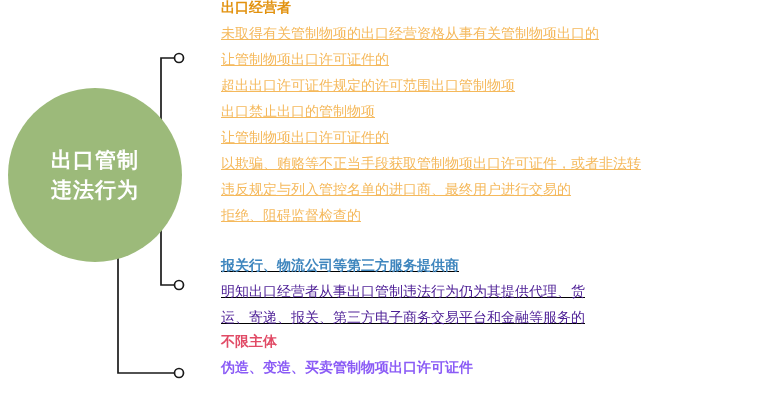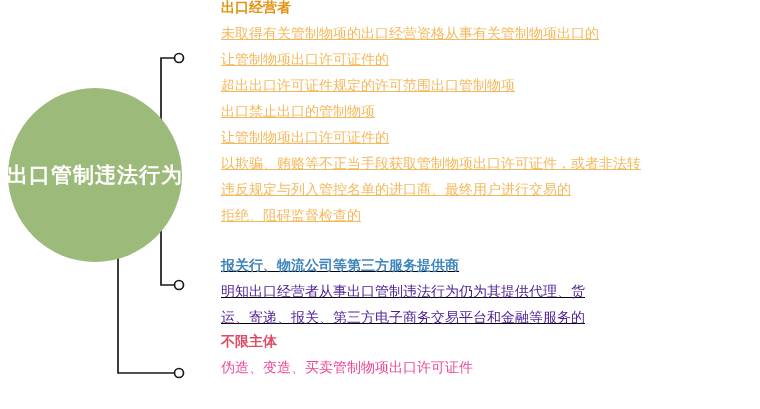--- a/index.html
+++ b/index.html
@@ -23,21 +23,21 @@
   
   #center-node {
     position: absolute;
     left: 8px;
     top: 88px;
     width: 174px;
     height: 174px;
     border-radius: 50%;
     background: #9cba7a;
     display: flex;
-    flex-direction: row;
+    flex-direction: column;
     align-items: center;
     justify-content: center;
     z-index: 3;
   }
   #center-node .nline {
     color: #ffffff;
     font-size: 21px;
     font-weight: bold;
     line-height: 30px;
     letter-spacing: 1px;
@@ -93,21 +93,21 @@
   
   #branch-thirdparty { left: 190px; top: 258px; height: 72px; text-decoration: underline; }
   #branch-thirdparty .bar { background: #4b92c9; }
   #branch-thirdparty .heading { color: #3f86be; }
   #branch-thirdparty .body-line { color: #4c1d95; }
 
   
   #branch-any { left: 190px; top: 332px; height: 48px; }
   #branch-any .bar { background: #e85a73; }
   #branch-any .heading { color: #e14b66; }
-  #branch-any .body-line { color: #ec4899; }
+  #branch-any .body-line { color: #8b5cf6; font-weight: bold; }
 </style>
 </head>
 <body>
 
 <div id="canvas">
 
   <svg id="connectors" viewBox="0 0 760 409" width="760" height="409" xmlns="http://www.w3.org/2000/svg">
 
     <path d="M161,168 L161,58 L174,58" fill="none" stroke="#1a1a1a" stroke-width="1.7"></path>
 

